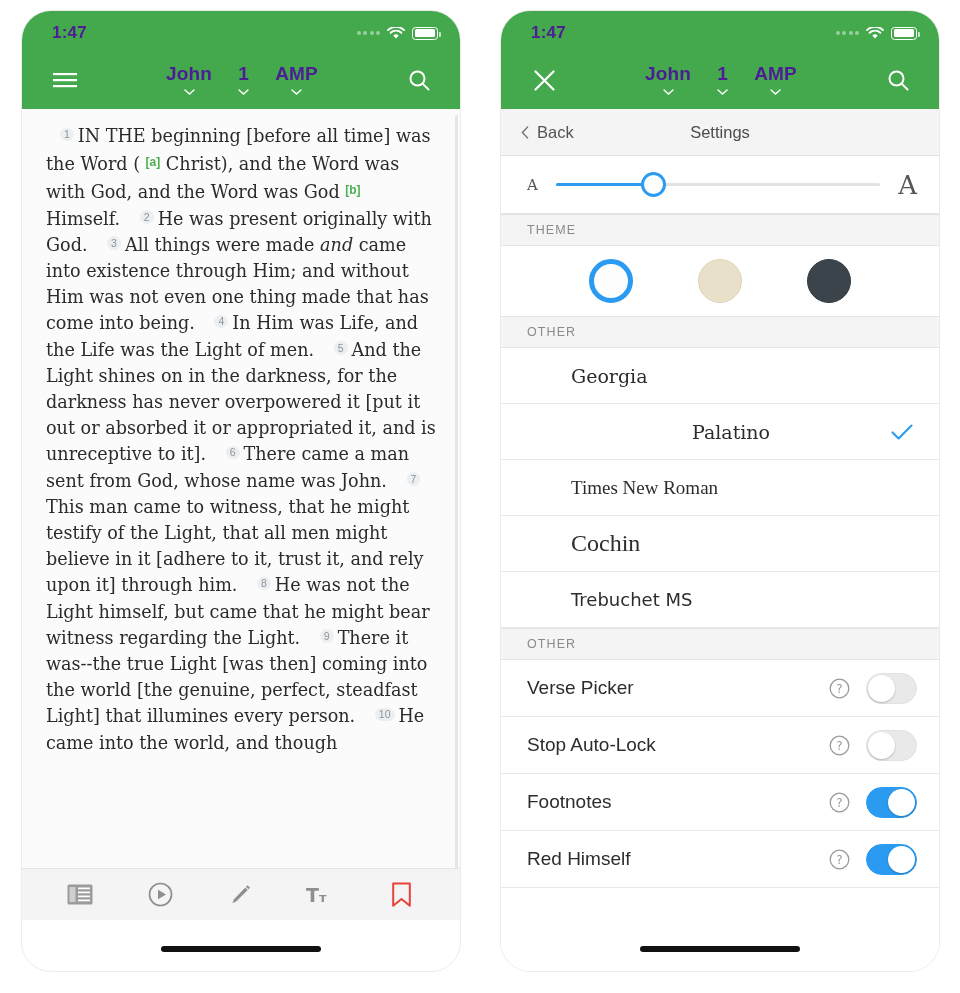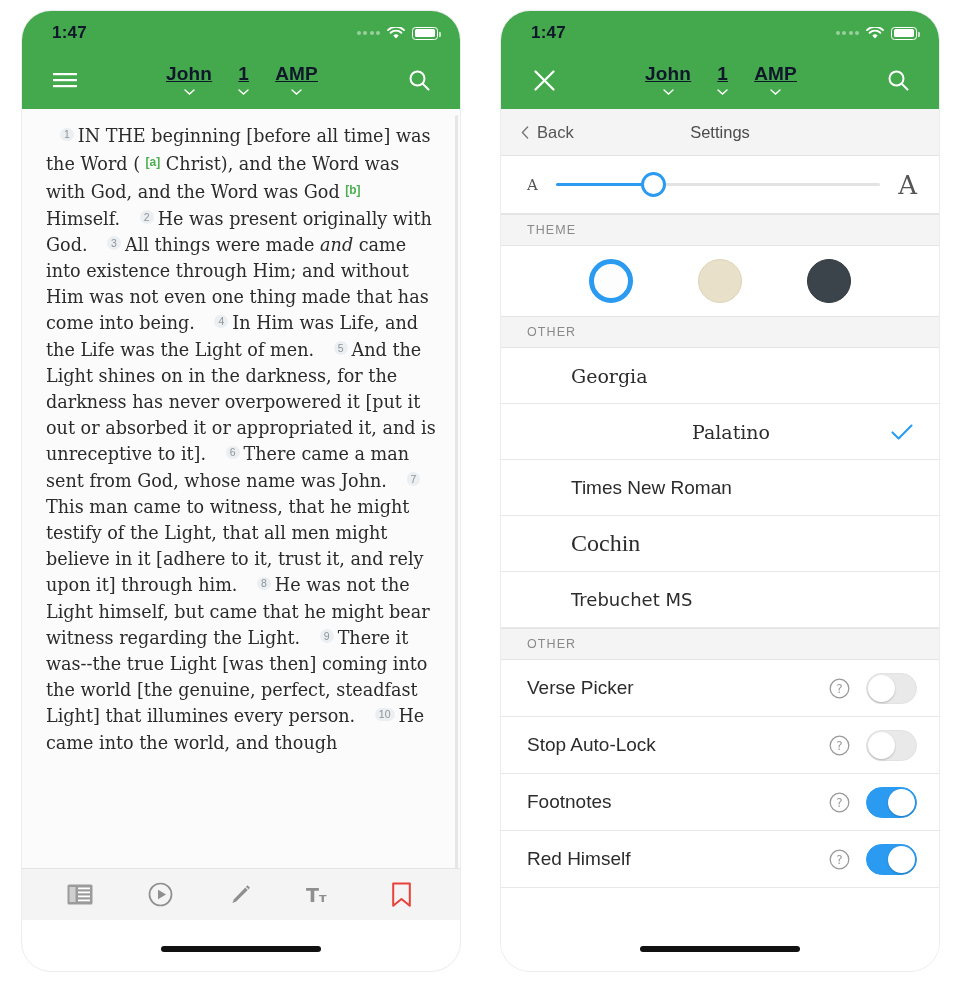--- a/index.html
+++ b/index.html
@@ -17,21 +17,21 @@
     width: 440px; height: 962px;
     background: #ffffff;
     border-radius: 30px;
     border: 1px solid #ececec;
     overflow: hidden;
   }
   #phone-left  { left: 21px;  top: 10px; }
   #phone-right { left: 500px; top: 10px; }
 
   
-  .appbar { background: #44a84d; color: #0f172a; }
+  .appbar { background: #44a84d; color: #4c1d95; }
   .statusbar {
     height: 44px; display: flex; align-items: center;
     padding: 0 22px 0 30px; font-size: 17px; font-weight: bold;
     letter-spacing: .2px;
   }
   .status-time { flex: 0 0 auto; }
   .status-right { margin-left: auto; display: flex; align-items: center; gap: 7px; }
   .sig-dots { display: flex; gap: 2.5px; align-items: center; }
   .sig-dots i { width: 4px; height: 4px; border-radius: 50%; background: rgba(255,255,255,.45); display:block; }
   .batt {
@@ -41,21 +41,21 @@
   .batt::after {
     content:""; position:absolute; right:-3.6px; top:4px; width:2px; height:5px;
     background: rgba(255,255,255,.7); border-radius: 0 1px 1px 0;
   }
   .batt i { display:block; width:100%; height:100%; background:#fff; border-radius:1.5px; }
 
   .navbar {
     height: 54px; display: flex; align-items: flex-start; padding: 8px 24px 0 26px;
   }
   .nav-left, .nav-right { width: 34px; height: 34px; display:flex; align-items:center; justify-content:center; flex:0 0 auto; }
-  .nav-center { flex: 1; display: flex; align-items: flex-end; justify-content: center; gap: 0; text-decoration: underline; }
+  .nav-center { flex: 1; display: flex; align-items: flex-end; justify-content: center; gap: 0; }
   .nav-pick { display: flex; flex-direction: column; align-items: center; padding: 0 13px; }
   .nav-pick-label { font-size: 19px; font-weight: bold; line-height: 22px; letter-spacing: .2px; }
   .chev { width: 11px; height: 6px; margin-top: 4px; }
 
   
   .scripture {
     position: absolute; left: 0; right: 0; top: 98px; bottom: 85px;
     background: #fbfbfb; overflow: hidden;
     padding: 14px 20px 0 24px;
     font-family: "DejaVu Serif", "Liberation Serif", serif;
@@ -123,21 +123,21 @@
   .sw-white { background: #fdfdfd; border: 5px solid #2a9bf0; }
   .sw-sepia { background: #e8e0c8; border: 1px solid #dcd3b8; }
   .sw-dark  { background: #3c444b; border: 1px solid #333a40; }
   .font-row {
     height: 56px; background: #fff; border-bottom: 1px solid #e8e8e8;
     display: flex; align-items: center; padding: 0 26px;
   }
   .font-name { font-size: 19px; color: #2c2c2c; flex: 1; margin-left: 44px; }
   .f-georgia   { font-family: "DejaVu Serif", serif; }
   .f-palatino  { font-family: "DejaVu Serif", serif; text-align: center; }
-  .f-times     { font-family: Liberation Sans, sans-serif; }
+  .f-times     { font-family: Liberation Serif, serif; }
   .f-cochin    { font-family: "Liberation Serif", serif; font-size: 24px; }
   .f-trebuchet { font-family: "DejaVu Sans", sans-serif; font-size: 18px; }
   .check { width: 22px; height: 16px; flex: 0 0 auto; }
   .opt-row {
     height: 57px; background: #fff; border-bottom: 1px solid #e8e8e8;
     display: flex; align-items: center; padding: 0 22px 0 26px; gap: 16px;
   }
   .opt-label { flex: 1; font-size: 19px; color: #2c2c2c; }
   .help { width: 21px; height: 21px; flex: 0 0 auto; }
   .toggle {

